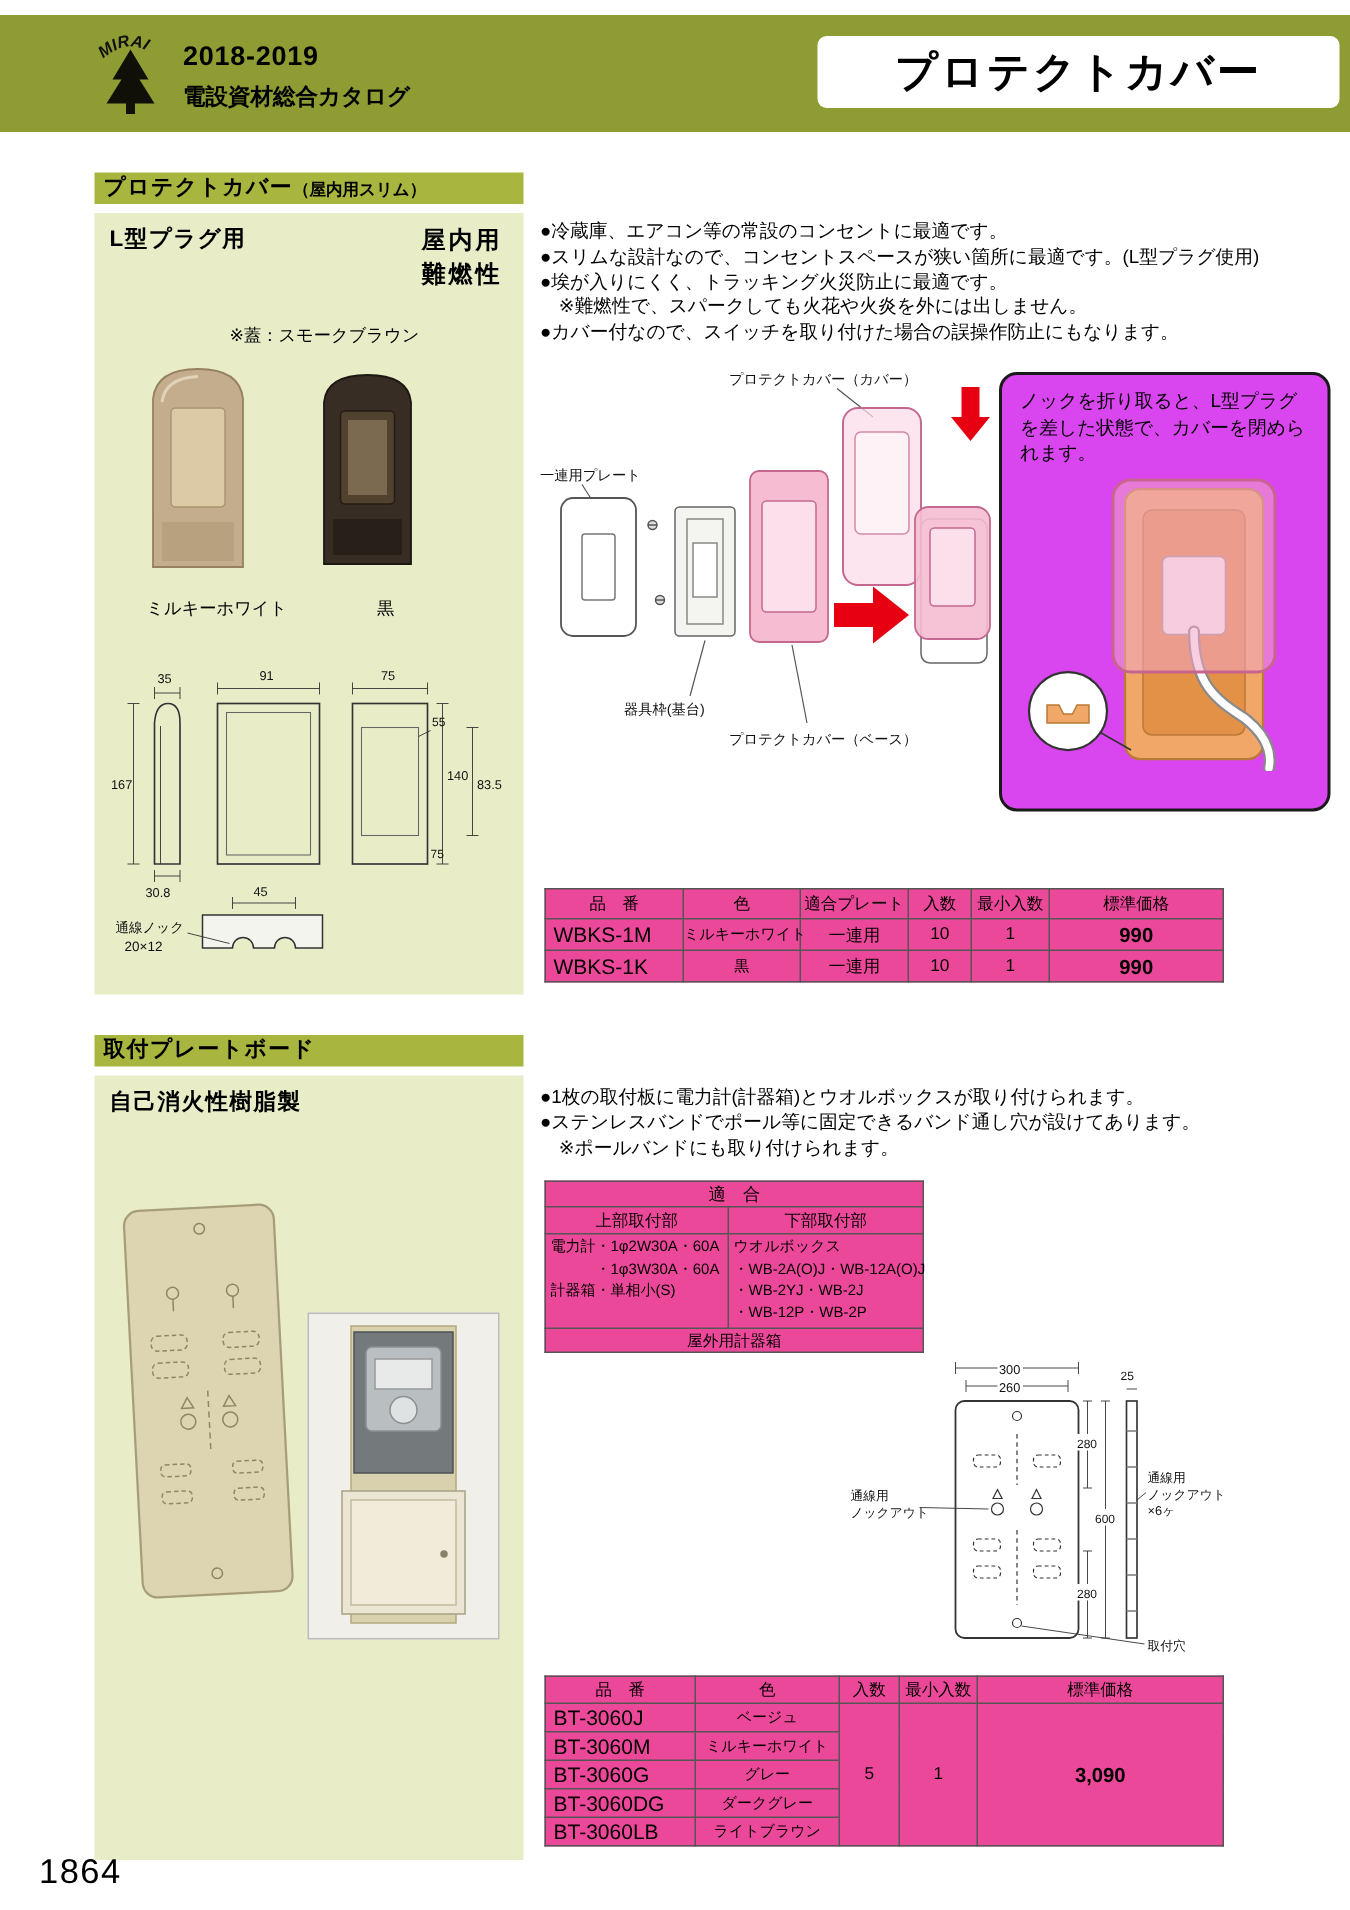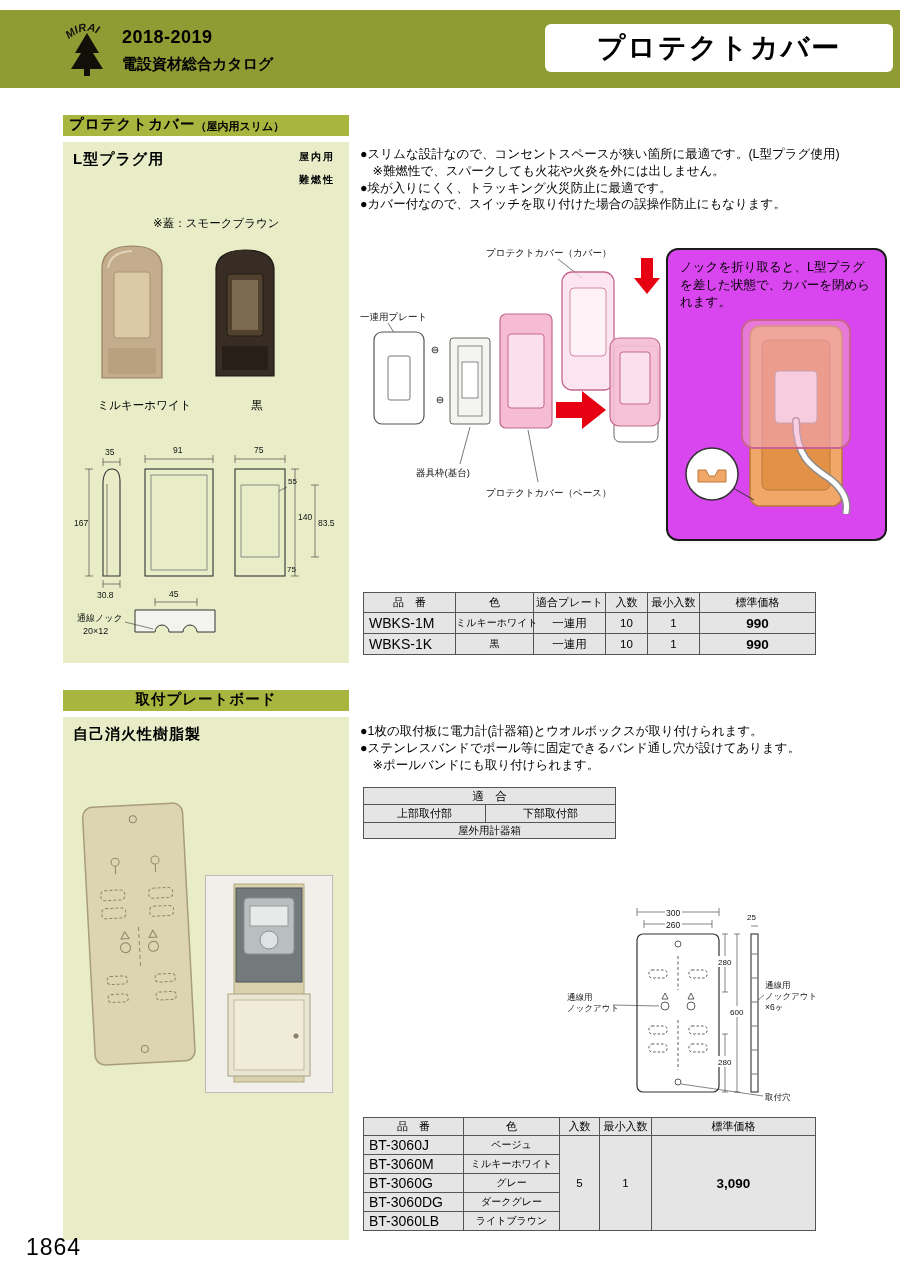--- a/index.html
+++ b/index.html
@@ -17,32 +17,32 @@
                border-radius:6px; display:flex; align-items:center; justify-content:center; }
   .title-box span { font-size:28px; font-weight:bold; letter-spacing:2px; }
 
   
   .sec-bar { position:absolute; left:63px; width:286px; height:21px; background:#a8b63f;
              display:flex; align-items:flex-end; padding:0 6px 2px 6px; }
   .sec-title { font-size:14.5px; font-weight:bold; letter-spacing:1px; white-space:nowrap; }
   .sec-sub { font-size:11px; font-weight:bold; white-space:nowrap; }
   .panel { position:absolute; left:63px; width:286px; background:#e8edc8;padding-left:16px; }
   .ptype { position:absolute; left:10px; top:8px; font-size:15px; font-weight:bold; letter-spacing:1px; }
-  .attr { position:absolute; right:14px; font-size:10px; font-weight:bold; letter-spacing:2px;text-align:right; }
+  .attr { position:absolute; right:14px; font-size:16px; font-weight:bold; letter-spacing:2px;text-align:right; }
   .lid-note { position:absolute; left:90px; top:74px; font-size:11.5px; }
   .cover-label { position:absolute; font-size:11.5px; text-align:center; }
 
   .bullets { position:absolute; width:535px; }
   .bullet { font-size:12.5px; line-height:16.8px; white-space:nowrap; }
 
   .callout { position:absolute; left:666px; top:248px; width:221px; height:293px; background:#d946ef;
              border:2px solid #1a1a1a; border-radius:12px; padding:9px 10px 4px 12px; }
   .callout-text { font-size:12.5px; line-height:17.5px; }
 
-  table { border-collapse:collapse; table-layout:fixed; background:#e5e5e5; }
+  table { border-collapse:collapse; table-layout:fixed; background:#ec4899; }
   .ptable { position:absolute; }
   .ptable th, .ptable td { border:1px solid #555; white-space:nowrap; overflow:visible; }
   .ptable th { font-size:11px; font-weight:normal; text-align:center; height:20px; }
   .t-code { font-weight:normal; font-size:14px; text-align:left; padding-left:5px; }
   .t-sm { font-size:10px; text-align:center; }
   .t-md { font-size:11.5px; text-align:center; }
   .t-price { font-weight:bold; font-size:13.5px; text-align:center; }
   #table1 tr.data { height:21px; }
   #table2 tr.data { height:19px; }
   #table2 th { height:18px; }
@@ -173,23 +173,24 @@
           <line x1="124" y1="156" x2="124" y2="164"></line>
         <line x1="52" y1="180" x2="80" y2="187"></line>
       </g>
       <text x="96" y="155" font-size="8.5">45</text>
       <text x="4" y="179" font-size="9">通線ノック</text>
       <text x="10" y="192" font-size="9">20×12</text>
     </svg>
   </div>
 
   <div class="bullets" style="left:360px; top:146px;">
+    <div class="bullet">●冷蔵庫、エアコン等の常設のコンセントに最適です。</div>
     <div class="bullet">●スリムな設計なので、コンセントスペースが狭い箇所に最適です。(L型プラグ使用)</div>
+    <div class="bullet">●埃が入りにくく、トラッキング火災防止に最適です。</div>
     <div class="bullet">　※難燃性で、スパークしても火花や火炎を外には出しません。</div>
-    <div class="bullet">●埃が入りにくく、トラッキング火災防止に最適です。</div>
     <div class="bullet">●カバー付なので、スイッチを取り付けた場合の誤操作防止にもなります。</div>
   </div>
 
   <svg style="position:absolute; left:358px; top:242px;" width="306" height="330" viewBox="0 0 306 330">
     <text x="128" y="14" font-size="9.5">プロテクトカバー（カバー）</text>
     <line x1="200" y1="17" x2="224" y2="36" stroke="#555" stroke-width="0.8"></line>
     <text x="2" y="78" font-size="9.5">一連用プレート</text>
     <line x1="30" y1="81" x2="37" y2="92" stroke="#555" stroke-width="0.8"></line>
 
     <g>
@@ -279,21 +280,21 @@
         <td class="t-code">WBKS-1K</td>
         <td class="t-sm">黒</td>
         <td class="t-md">一連用</td>
         <td class="t-md">10</td>
         <td class="t-md">1</td>
         <td class="t-price">990</td>
       </tr>
     </tbody>
   </table>
 
-  <div class="sec-bar" style="top:690px;justify-content:center;">
+  <div class="sec-bar" style="top:690px;">
     <span class="sec-title">取付プレートボード</span>
   </div>
 
   <div class="panel" style="top:717px; height:523px;">
     <div class="ptype">自己消火性樹脂製</div>
 
     <svg style="position:absolute; left:12px; top:80px;" width="130" height="280" viewBox="0 0 130 280">
       <g transform="rotate(-3 65 140)">
         <rect x="14" y="8" width="100" height="258" rx="10" fill="#ddd4b2" stroke="#a79d79" stroke-width="1.5"></rect>
         <g fill="none" stroke="#8f8666" stroke-width="1">
@@ -351,20 +352,33 @@
       </colgroup>
     <tbody>
         <tr>
       <td colspan="2" class="ft-title">適　合</td>
     </tr>
     <tr>
       <td class="ft-head">上部取付部</td>
       <td class="ft-head">下部取付部</td>
     </tr>
     <tr>
+      <td class="ft-body">
+        <div class="ft-line">電力計・1φ2W30A・60A</div>
+        <div class="ft-line">　　　・1φ3W30A・60A</div>
+        <div class="ft-line">計器箱・単相小(S)</div>
+      </td>
+      <td class="ft-body">
+        <div class="ft-line">ウオルボックス</div>
+        <div class="ft-line">・WB-2A(O)J・WB-12A(O)J</div>
+        <div class="ft-line">・WB-2YJ・WB-2J</div>
+        <div class="ft-line">・WB-12P・WB-2P</div>
+      </td>
+    </tr>
+    <tr>
       <td colspan="2" class="ft-foot">屋外用計器箱</td>
     </tr>
   </tbody>
     </table>
 
   <svg style="position:absolute; left:565px; top:900px;" width="250" height="212" viewBox="0 0 250 212">
     <g stroke="#333" stroke-width="0.6">
       <line x1="72" y1="12" x2="100" y2="12"></line>
         <line x1="117" y1="12" x2="154" y2="12"></line>
       <line x1="72" y1="8" x2="72" y2="16"></line>

